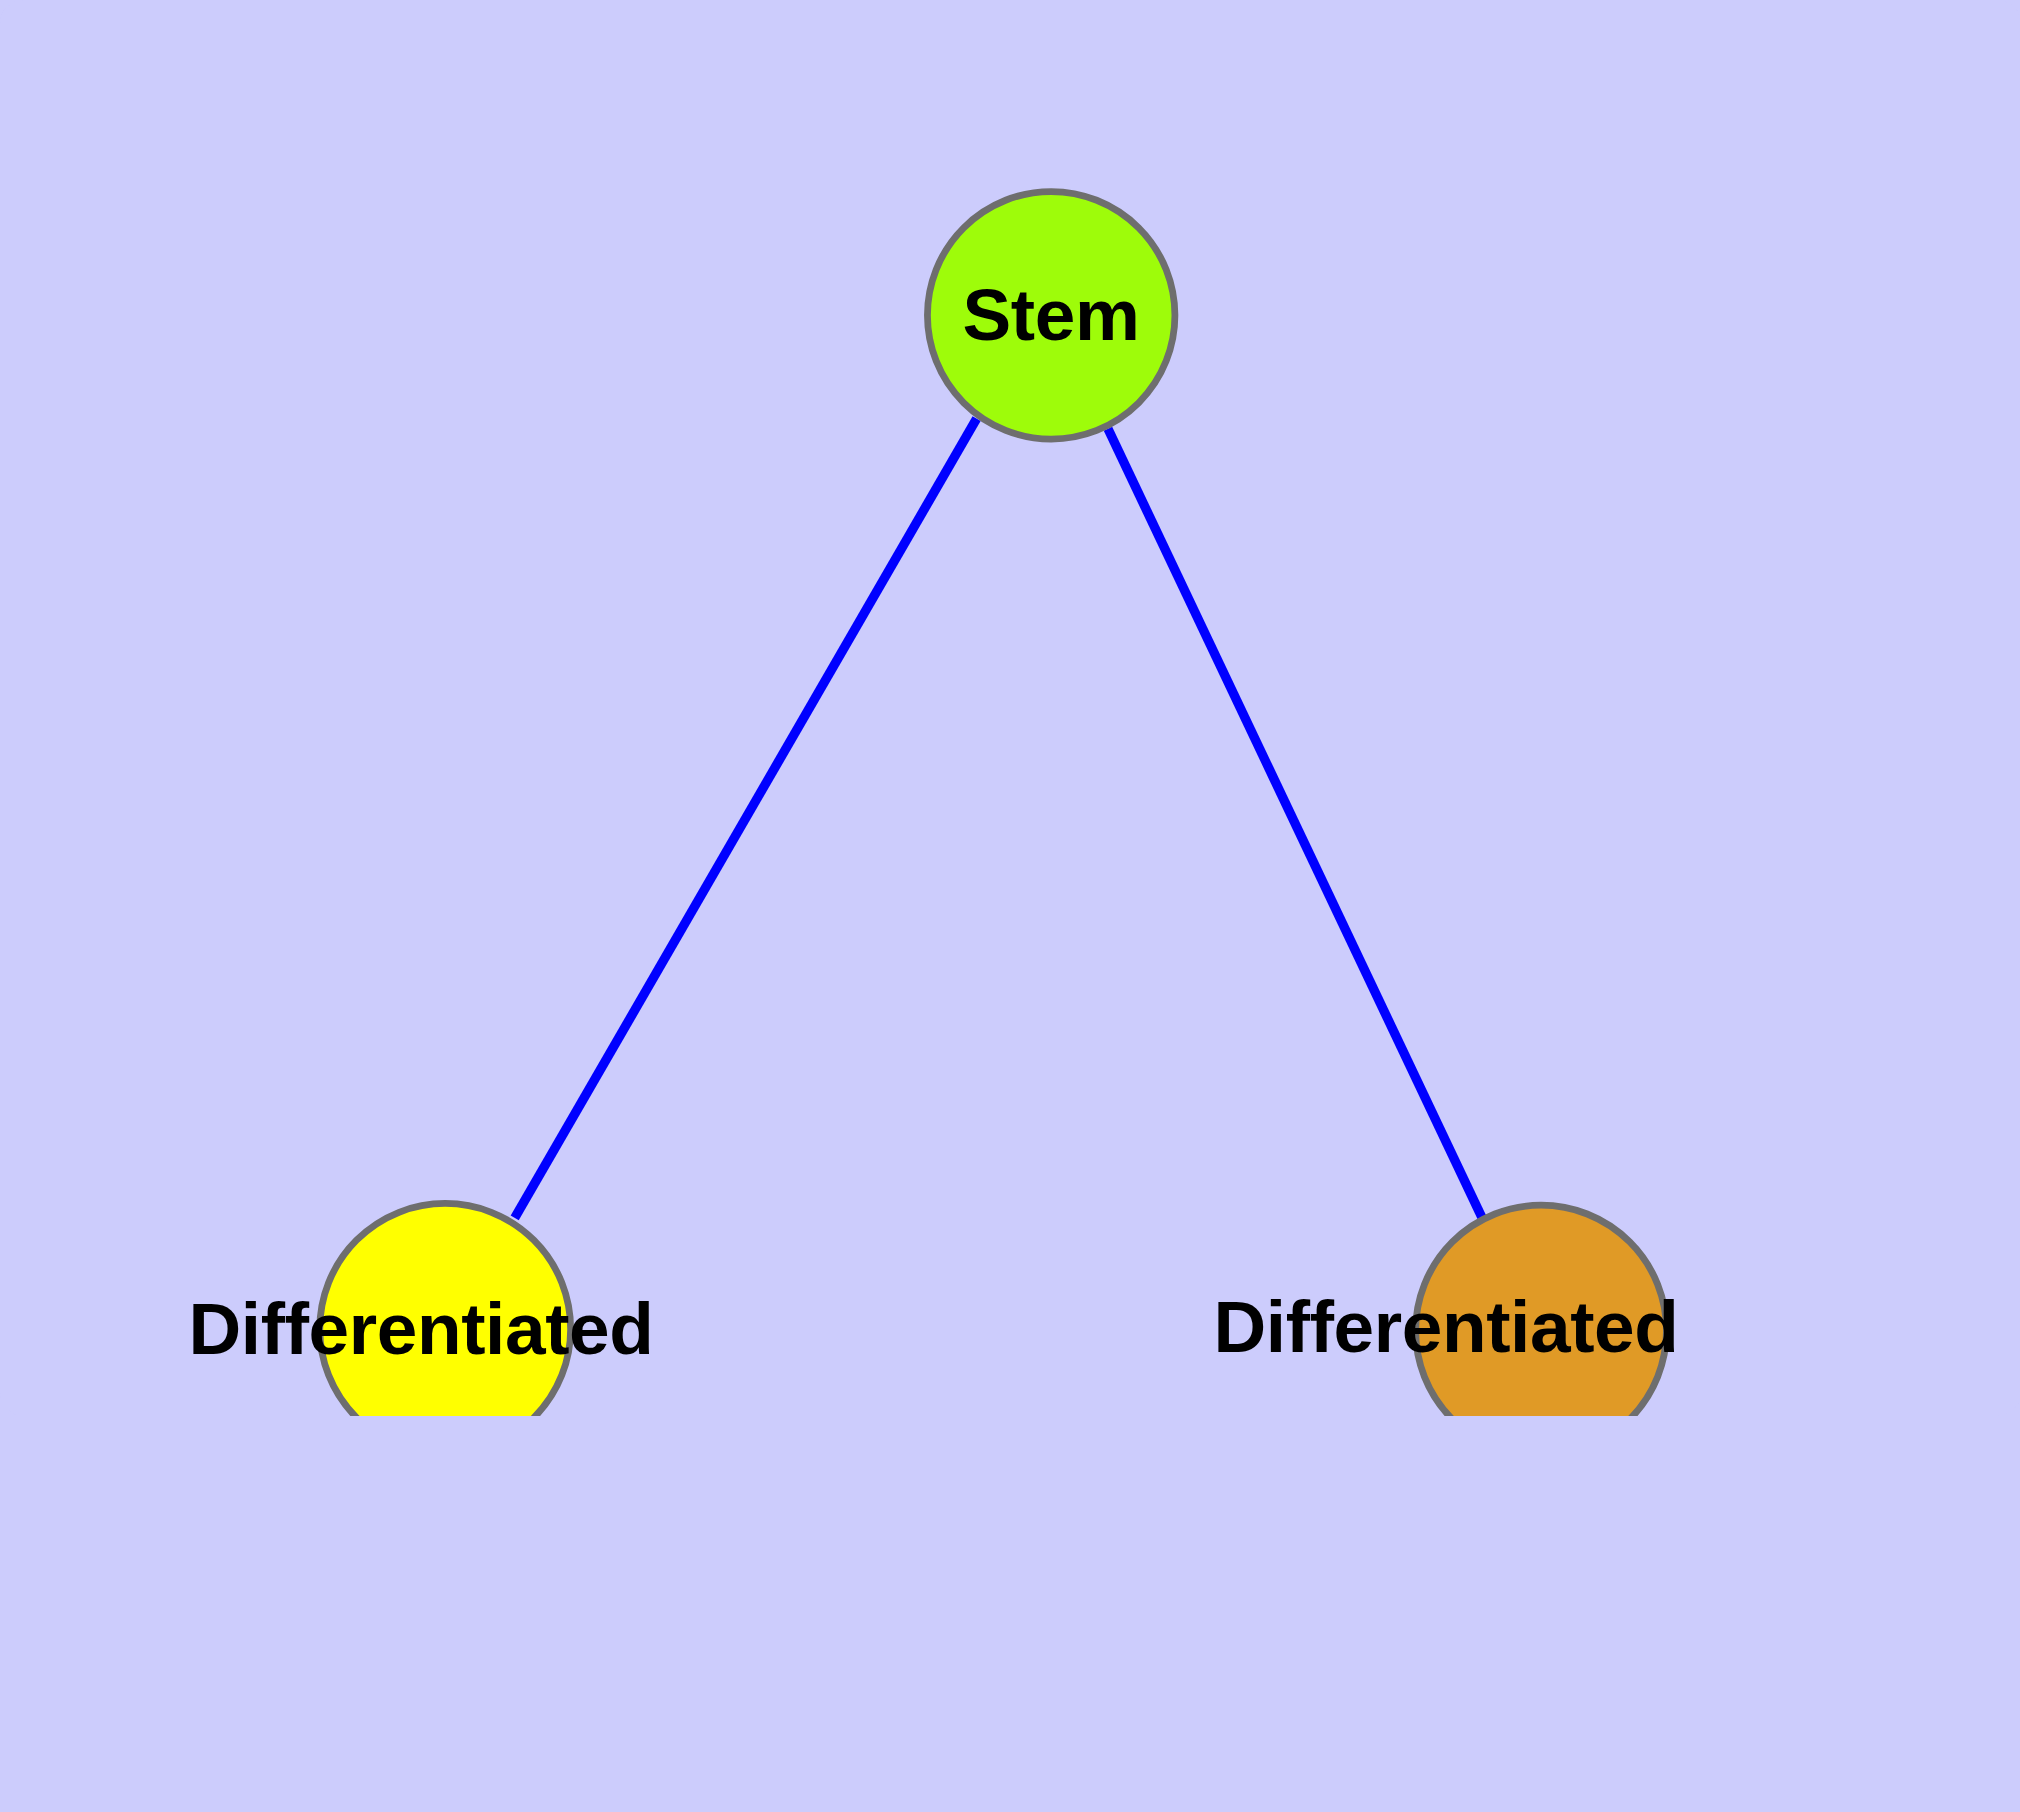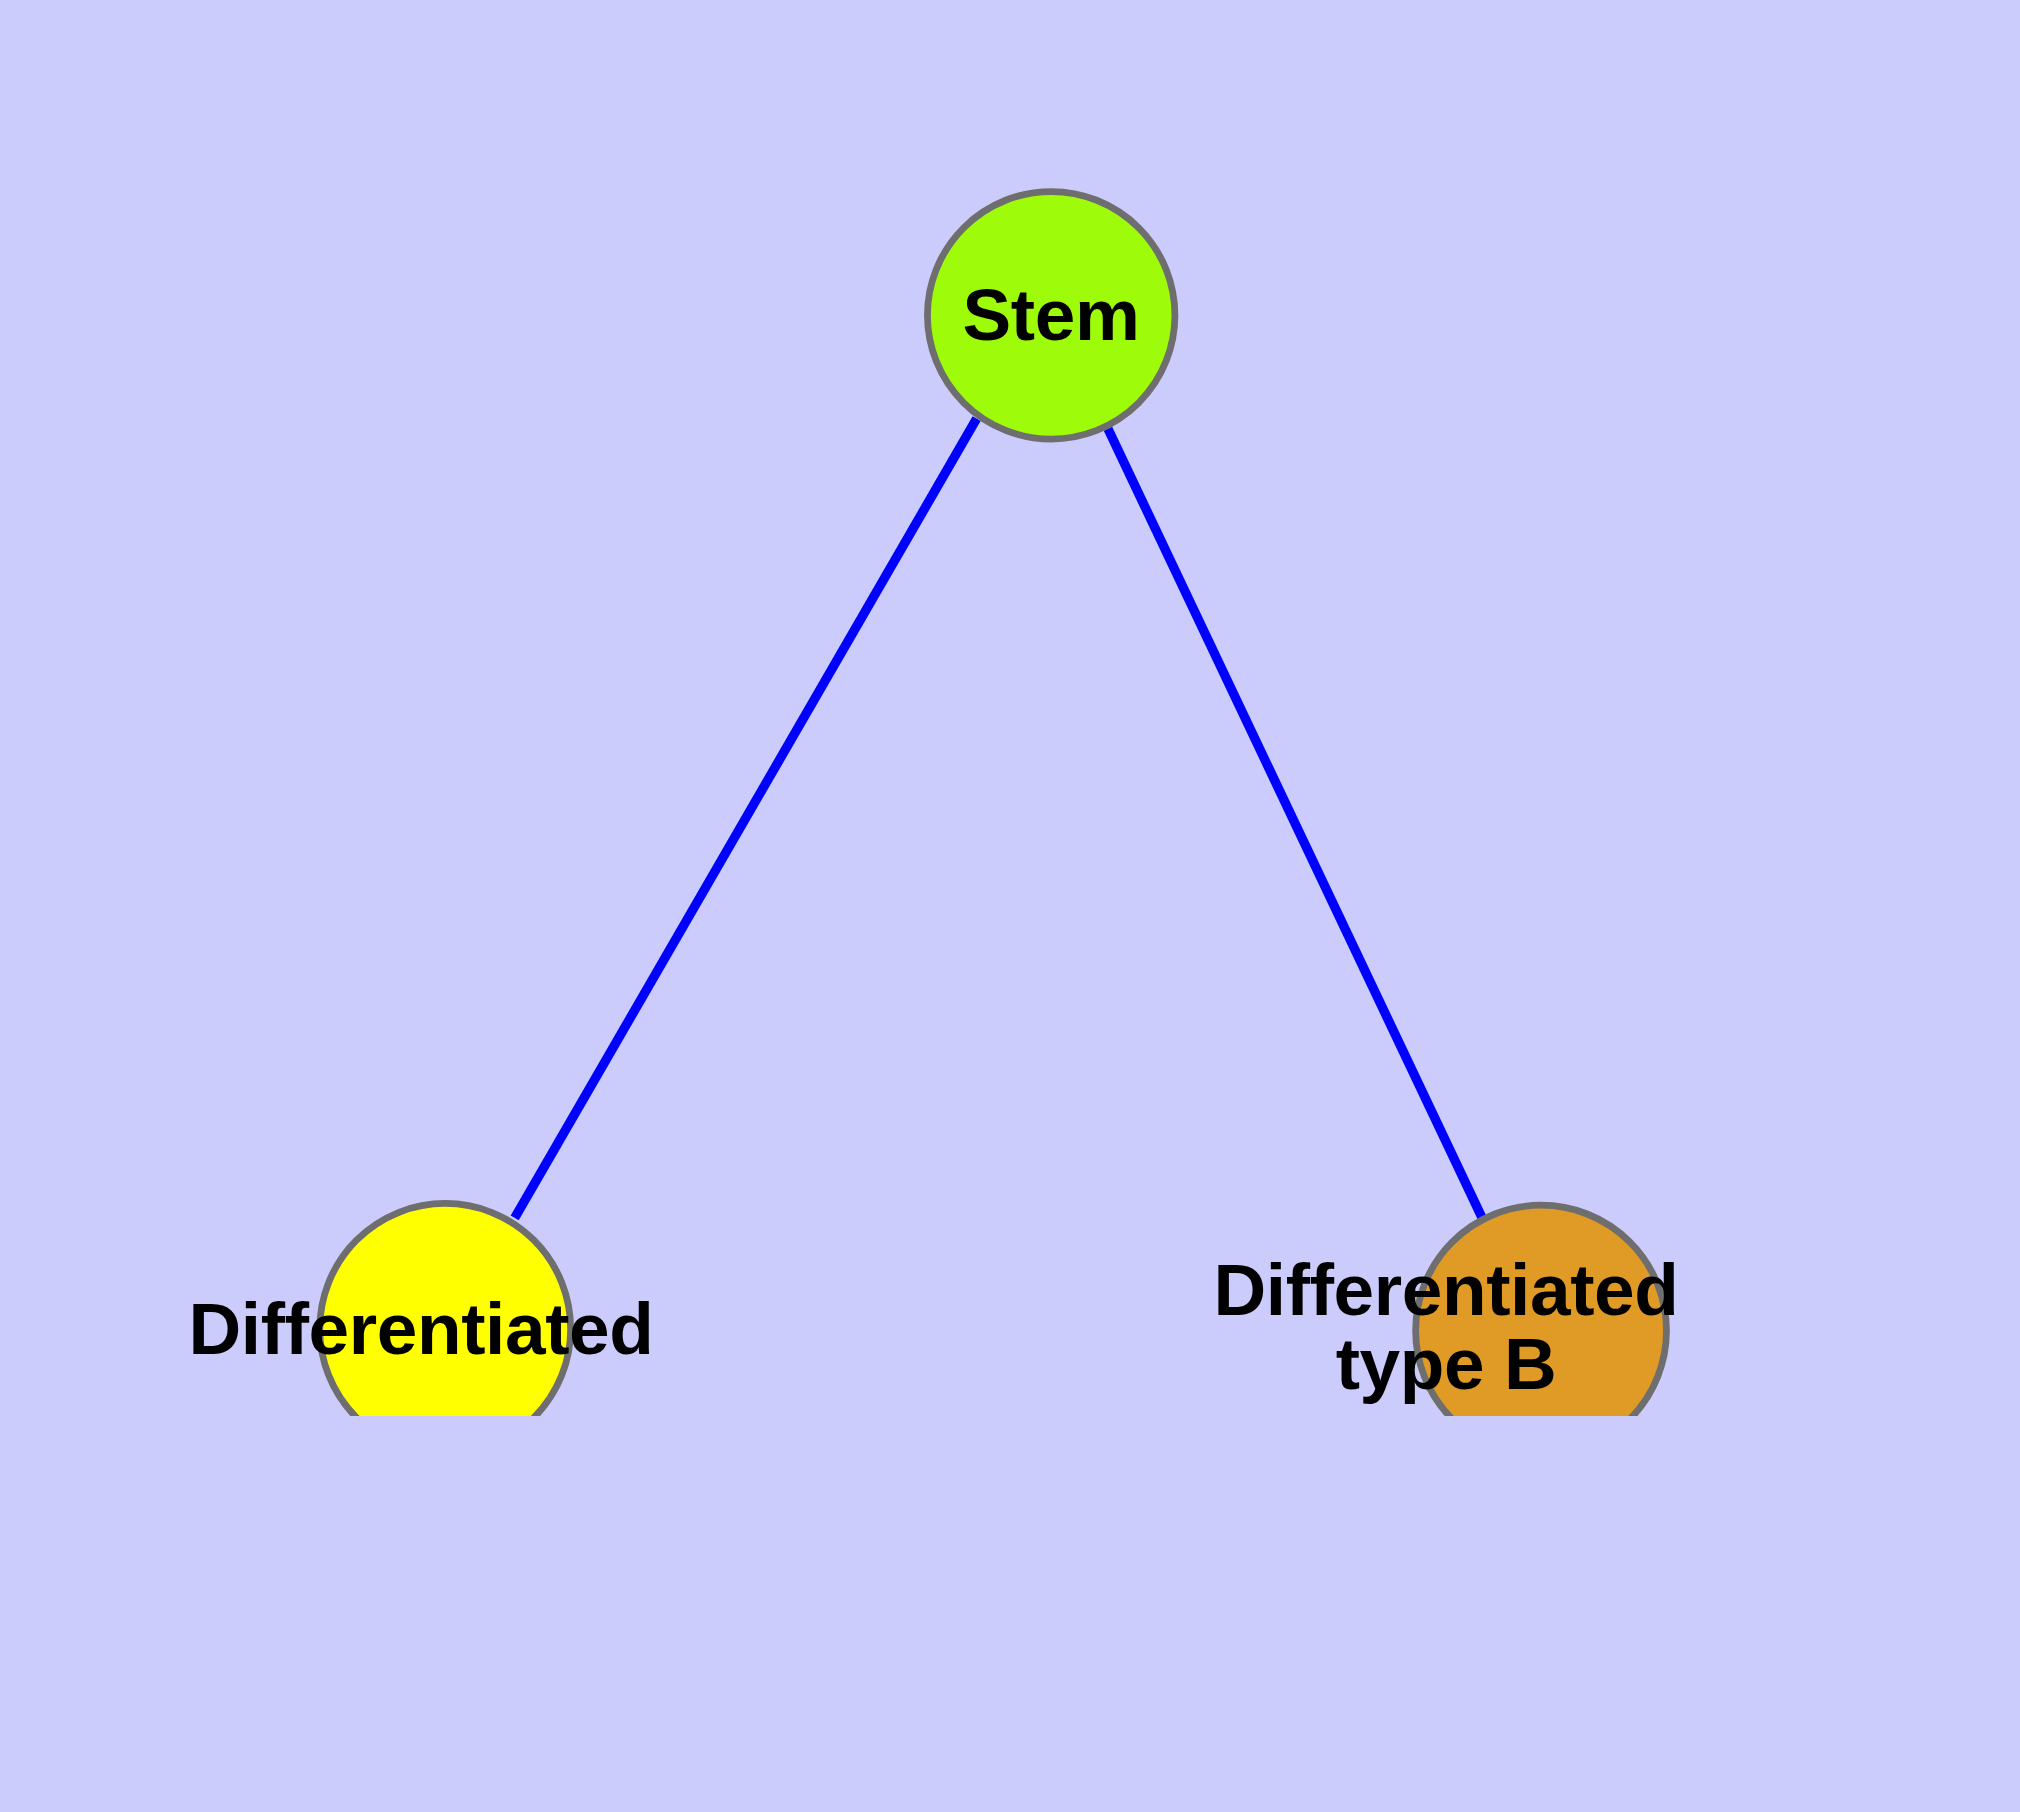--- a/index.html
+++ b/index.html
@@ -70,16 +70,16 @@
 
     <circle cx="1818" cy="1570" r="148" fill="#e09a26" stroke="#6e6e6e" stroke-width="8"></circle>
 
     <circle cx="1240" cy="372" r="146" fill="#9efc0a" stroke="#6e6e6e" stroke-width="8"></circle>
   </svg>
 
   <div id="label-stem" class="node-label">Stem</div>
 
   <div id="label-diff-a" class="node-label"><span>Differentiated</span><br></div>
 
-  <div id="label-diff-b" class="node-label"><span>Differentiated</span><br><span>type B</span></div>
+  <div id="label-diff-b" class="node-label"><span>Differentiated</span><br></div>
 
 </div>
 
 
 </body></html>

